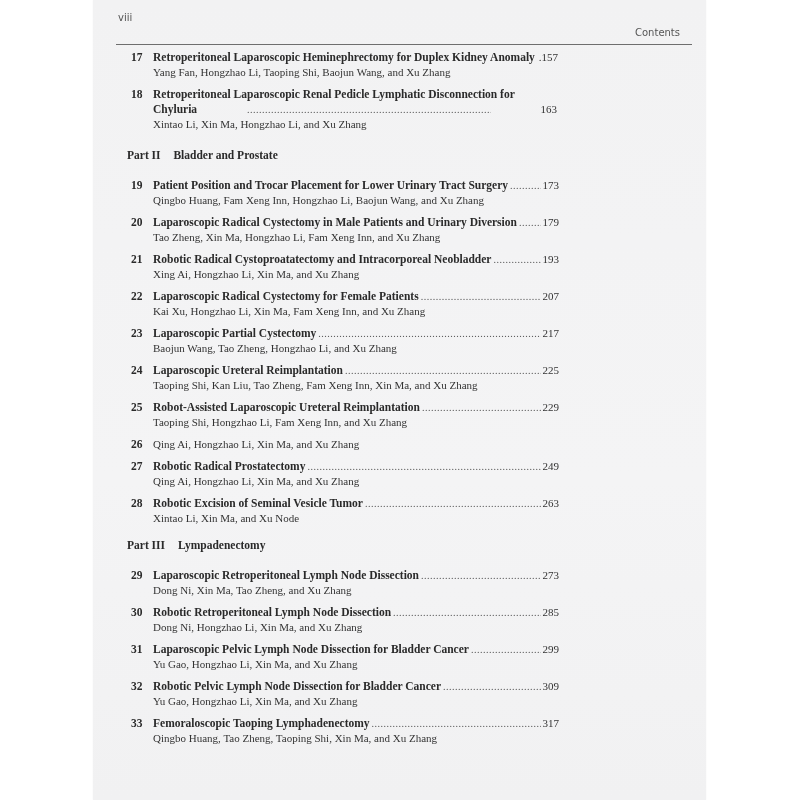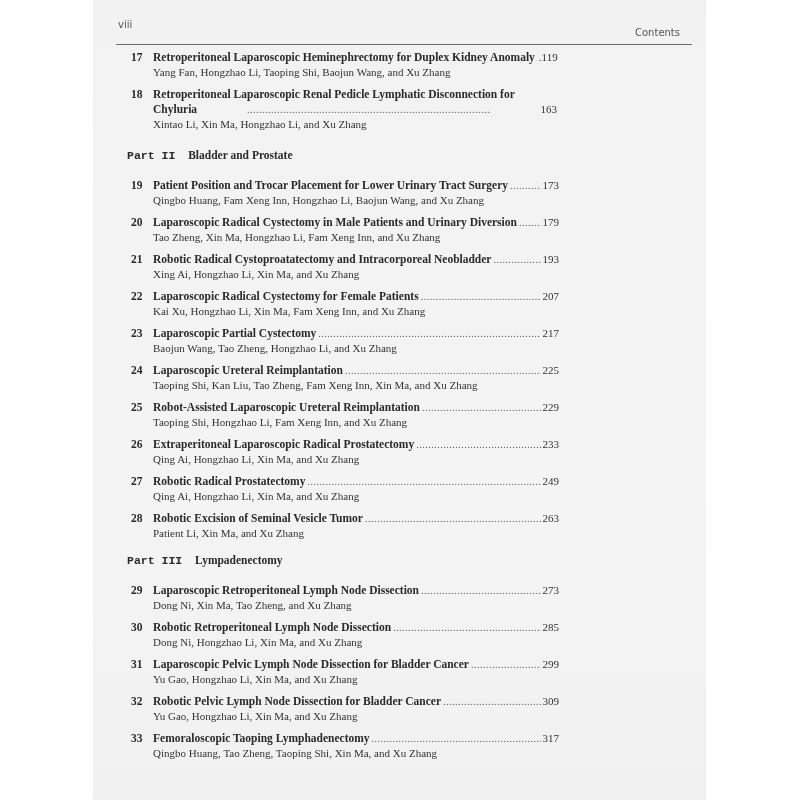--- a/index.html
+++ b/index.html
@@ -31,21 +31,21 @@
       top: 22px;
       height: 22px;
       border-bottom: 1.5px solid #6e6e6e;
       font-family: "DejaVu Sans", "Liberation Sans", sans-serif;
       font-size: 10px;
       color: #555;
     }
     .running-head .folio {
       position: absolute;
       left: 2px;
-      bottom: 14px;
+      bottom: 21px;
       text-align: center;
     }
     .running-head .section {
       position: absolute;
       right: 12px;
       bottom: 6px;
     }
     .toc {
       position: absolute;
       left: 38px;
@@ -107,21 +107,20 @@
     .part-heading {
       font-weight: bold;
       font-size: 11.5px;
       line-height: 15px;
       margin: 16px 0 15px 0;
       color: #2a2a2a;
     }
     .part-heading .part-label {
       display: inline-block;
       margin-right: 10px;
-      font-family: Liberation Mono, monospace;
     }
     .first-line-wrap {
       font-weight: bold;
       font-size: 11.5px;
       line-height: 15px;
       white-space: nowrap;
     }
   </style>
 </head>
 <body>
@@ -133,21 +132,21 @@
     <span class="section">Contents</span>
   </div>
 
   <div class="toc">
 
     <div class="entry">
       <span class="num">17</span>
       <div class="body">
         <div class="title-line">
           <span class="title">Retroperitoneal Laparoscopic Heminephrectomy for Duplex Kidney Anomaly</span>
-          <span class="page-num" style="margin-left:4px;">.<span>119</span></span>
+          <span class="page-num" style="margin-left:4px;">.<span>157</span></span>
         </div>
         <div class="authors">Yang Fan, Hongzhao Li, Taoping Shi, Baojun Wang, and Xu Zhang</div>
       </div>
     </div>
 
     <div class="entry">
       <span class="num">18</span>
       <div class="body">
         <div class="first-line-wrap">Retroperitoneal Laparoscopic Renal Pedicle Lymphatic Disconnection for</div>
         <div class="title-line" style="width:404px;gap:48px;">
@@ -244,25 +243,20 @@
           <span class="leader"></span>
           <span class="page-num">229</span>
         </div>
         <div class="authors">Taoping Shi, Hongzhao Li, Fam Xeng Inn, and Xu Zhang</div>
       </div>
     </div>
 
     <div class="entry">
       <span class="num">26</span>
       <div class="body">
-        <div class="title-line">
-          <span class="title">Extraperitoneal Laparoscopic Radical Prostatectomy</span>
-          <span class="leader"></span>
-          <span class="page-num">233</span>
-        </div>
         <div class="authors">Qing Ai, Hongzhao Li, Xin Ma, and Xu Zhang</div>
       </div>
     </div>
 
     <div class="entry">
       <span class="num">27</span>
       <div class="body">
         <div class="title-line">
           <span class="title">Robotic Radical Prostatectomy</span>
           <span class="leader"></span>
@@ -273,21 +267,21 @@
     </div>
 
     <div class="entry">
       <span class="num">28</span>
       <div class="body">
         <div class="title-line">
           <span class="title">Robotic Excision of Seminal Vesicle Tumor</span>
           <span class="leader"></span>
           <span class="page-num">263</span>
         </div>
-        <div class="authors">Patient Li, Xin Ma, and Xu Zhang</div>
+        <div class="authors">Xintao Li, Xin Ma, and Xu Node</div>
       </div>
     </div>
 
     <div class="part-heading" style="margin-left:-4px;margin-top:12px;">
       <span class="part-label">Part III</span>
       <span>Lympadenectomy</span>
     </div>
 
     <div class="entry">
       <span class="num">29</span>

